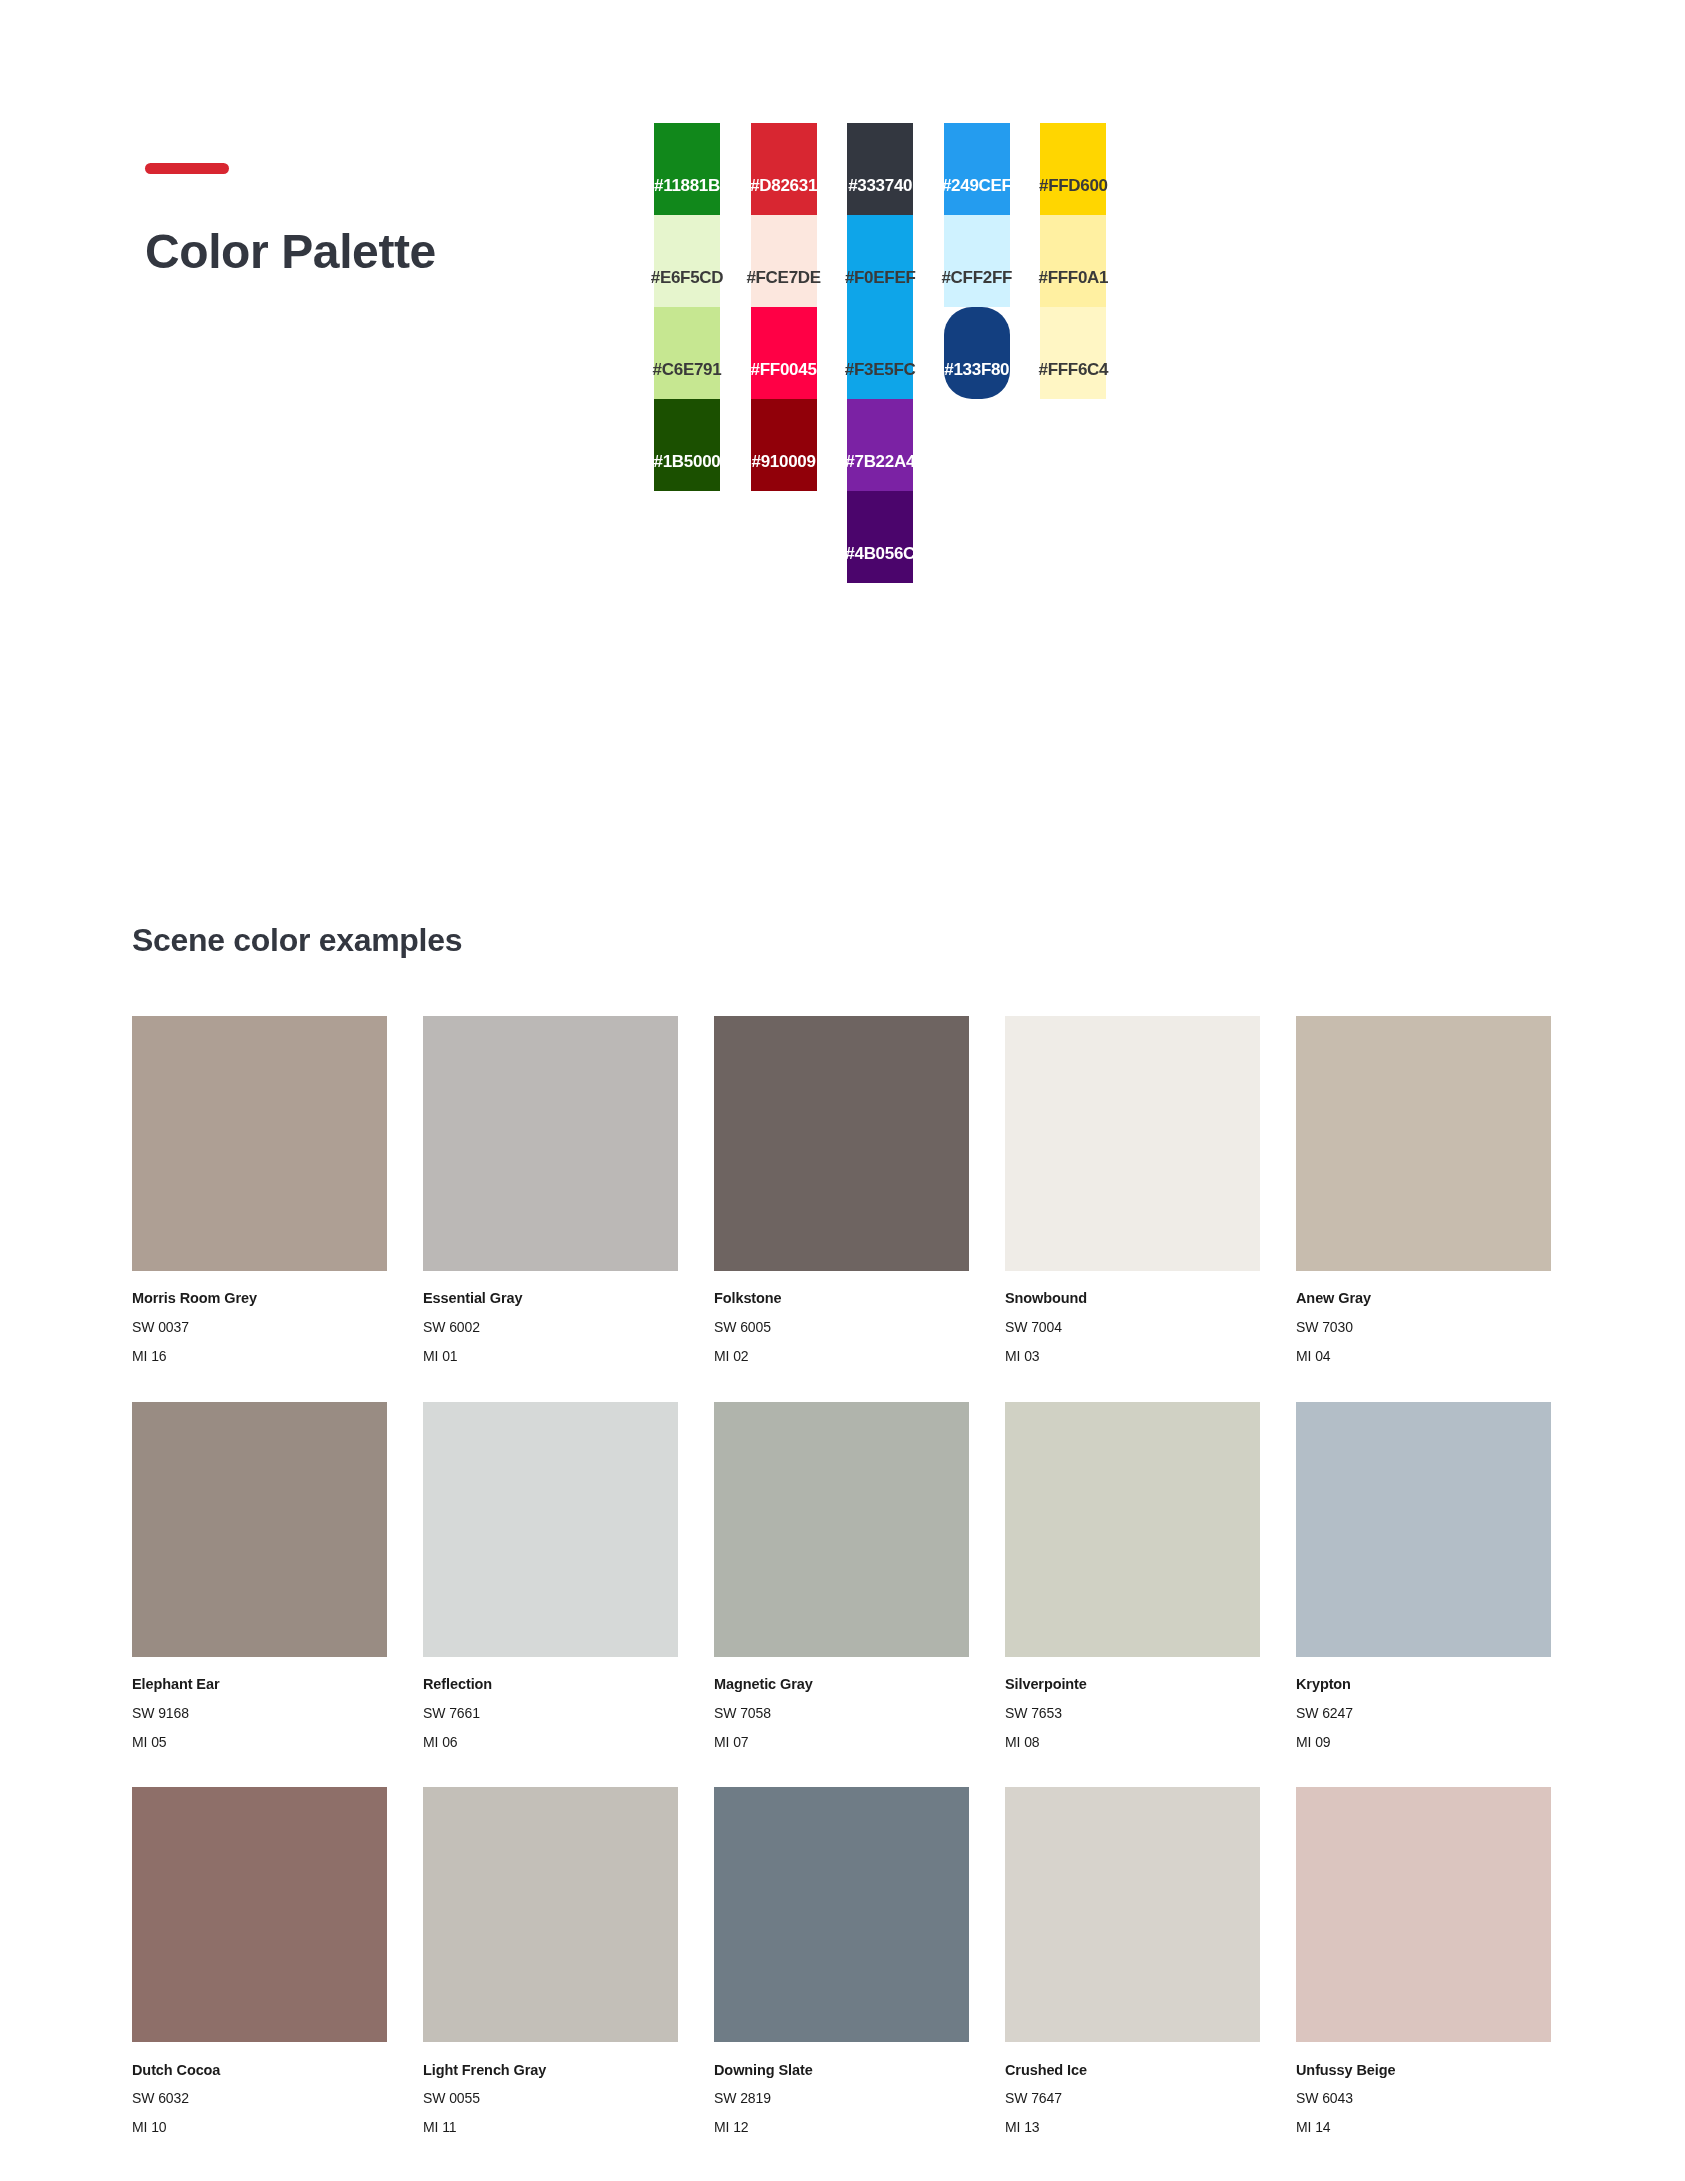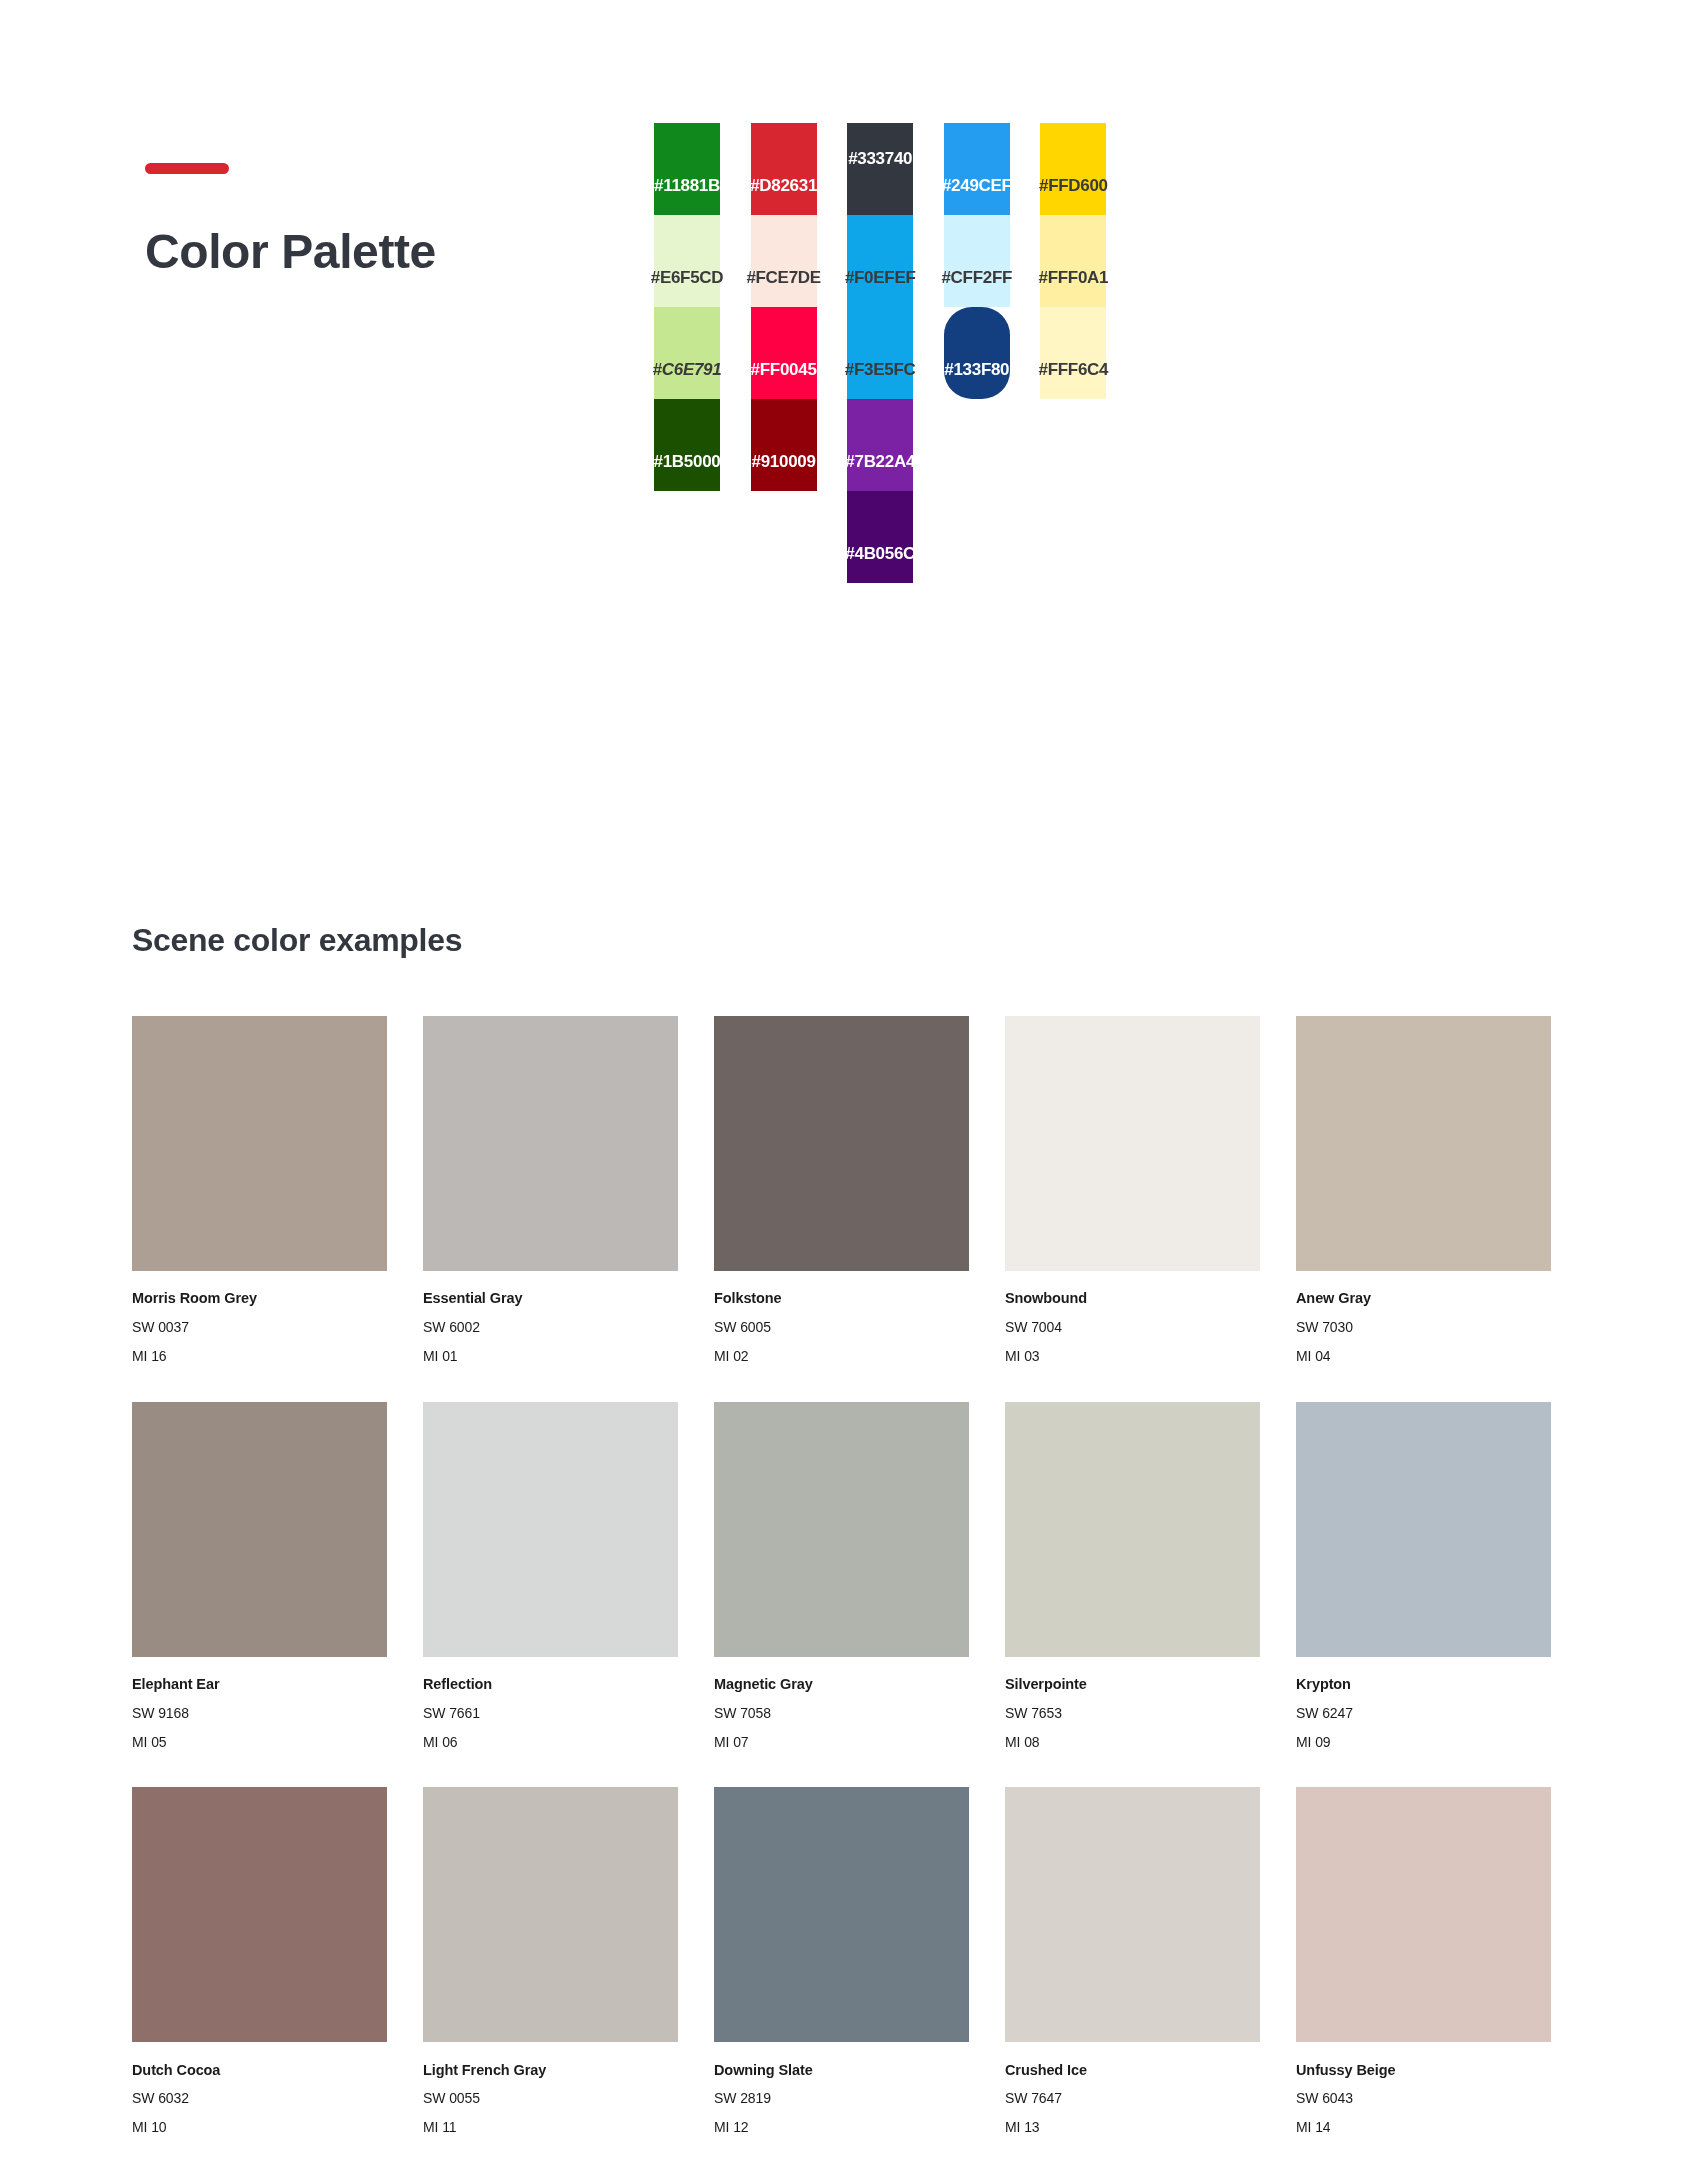--- a/index.html
+++ b/index.html
@@ -123,21 +123,21 @@
 </div>
 
 <div id="hex-palette">
     <div class="hex-column">
       <div class="hex-cell" style="background: rgb(17, 136, 27);">
         <span class="hex-label" style="color: rgb(255, 255, 255);">#11881B</span>
       </div>
       <div class="hex-cell" style="background: rgb(230, 245, 205);">
         <span class="hex-label" style="color: rgb(58, 58, 58);">#E6F5CD</span>
       </div>
-      <div class="hex-cell" style="background: rgb(198, 231, 145); font-style: italic;">
+      <div class="hex-cell" style="background: rgb(198, 231, 145);">
         <span class="hex-label" style="color: rgb(58, 58, 58);">#C6E791</span>
       </div>
       <div class="hex-cell" style="background: rgb(27, 80, 0);">
         <span class="hex-label" style="color: rgb(255, 255, 255);">#1B5000</span>
       </div>
     </div>
     <div class="hex-column">
       <div class="hex-cell" style="background: rgb(216, 38, 49);">
         <span class="hex-label" style="color: rgb(255, 255, 255);">#D82631</span>
       </div>
@@ -145,21 +145,21 @@
         <span class="hex-label" style="color: rgb(58, 58, 58);">#FCE7DE</span>
       </div>
       <div class="hex-cell" style="background: rgb(255, 0, 69);">
         <span class="hex-label" style="color: rgb(255, 255, 255);">#FF0045</span>
       </div>
       <div class="hex-cell" style="background: rgb(145, 0, 9);">
         <span class="hex-label" style="color: rgb(255, 255, 255); margin-top: 46px;">#910009</span>
       </div>
     </div>
     <div class="hex-column">
-      <div class="hex-cell" style="background: rgb(51, 55, 64); align-items: center;">
+      <div class="hex-cell" style="background: rgb(51, 55, 64);">
         <span class="hex-label" style="color: rgb(255, 255, 255);">#333740</span>
       </div>
       <div class="hex-cell" style="background: #0ea5e9;">
         <span class="hex-label" style="color: rgb(58, 58, 58);">#F0EFEF</span>
       </div>
       <div class="hex-cell" style="background: #0ea5e9;">
         <span class="hex-label" style="color: rgb(58, 58, 58);">#F3E5FC</span>
       </div>
       <div class="hex-cell" style="background: rgb(123, 34, 164);">
         <span class="hex-label" style="color: rgb(255, 255, 255);">#7B22A4</span>

